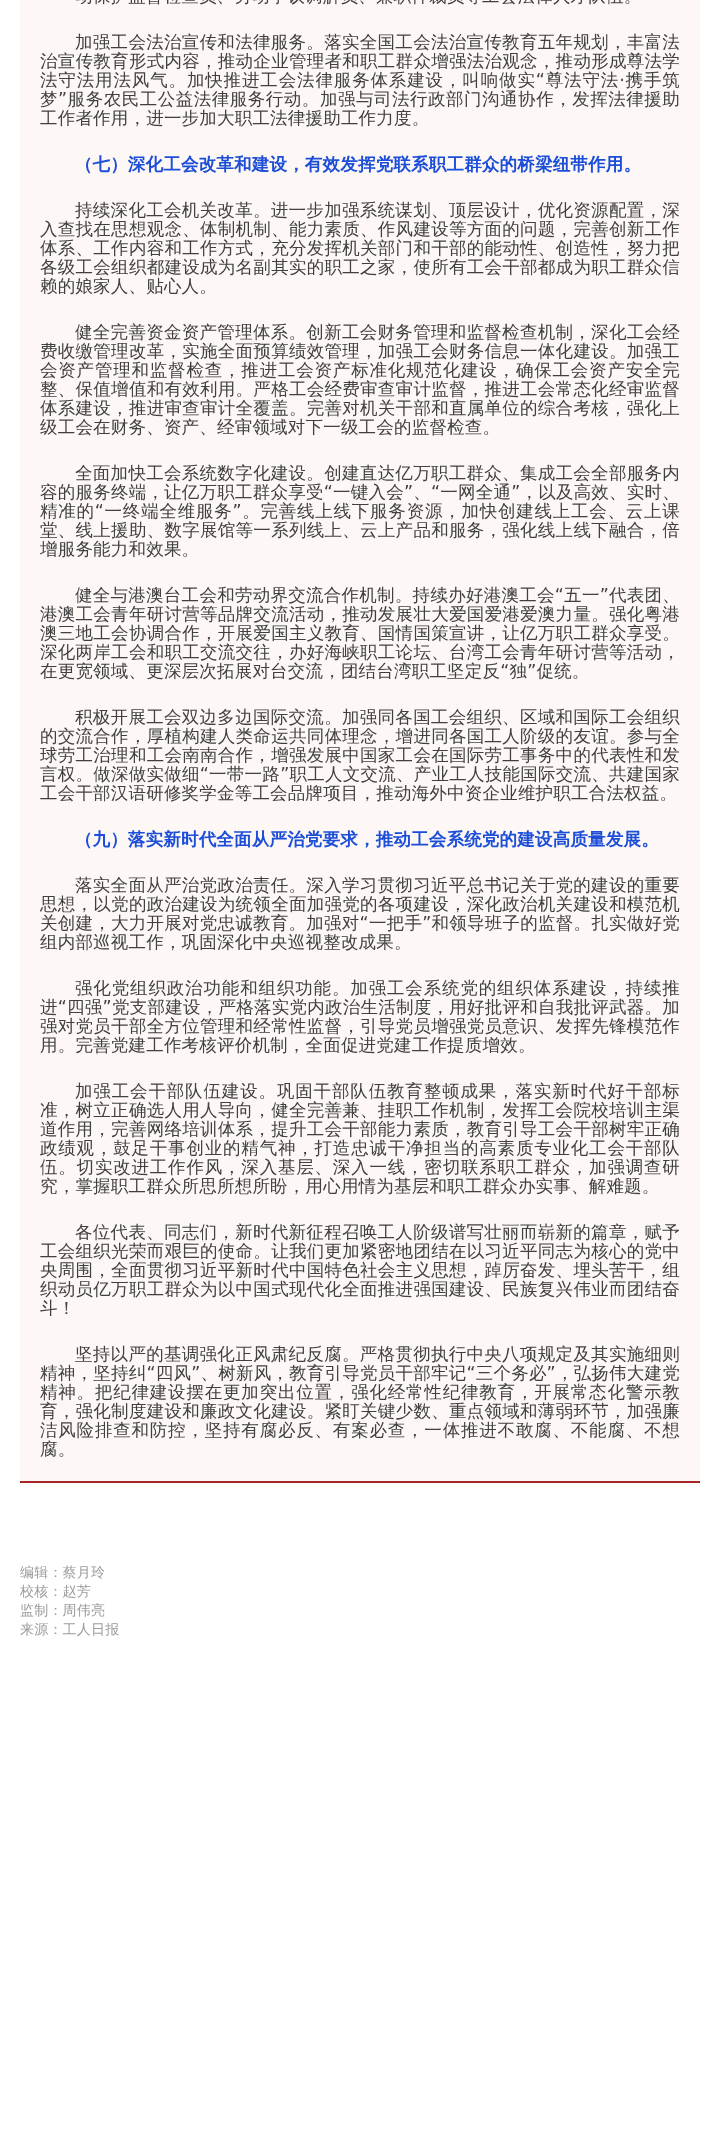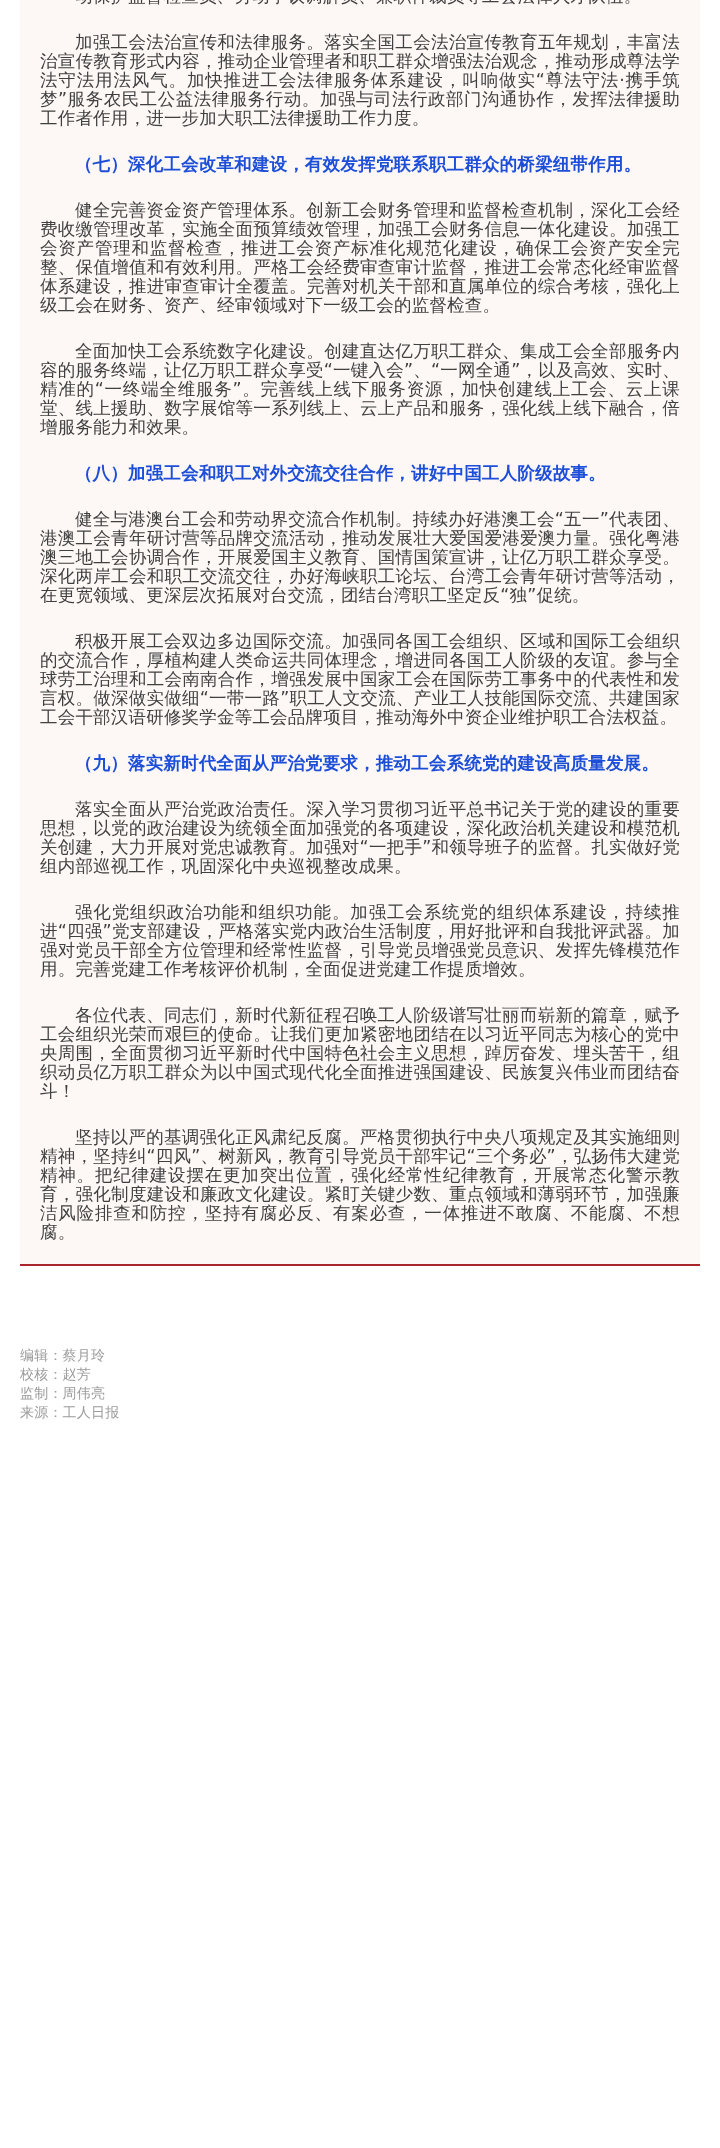--- a/index.html
+++ b/index.html
@@ -48,28 +48,29 @@
   }
 </style>
 </head>
 <body>
 
 <div class="article-card">
   <div id="article-content">
       <p class="cut">动保护监督检查员、劳动争议调解员、兼职仲裁员等工会法律人才队伍。</p>
       <p>加强工会法治宣传和法律服务。落实全国工会法治宣传教育五年规划，丰富法治宣传教育形式内容，推动企业管理者和职工群众增强法治观念，推动形成尊法学法守法用法风气。加快推进工会法律服务体系建设，叫响做实“尊法守法·携手筑梦”服务农民工公益法律服务行动。加强与司法行政部门沟通协作，发挥法律援助工作者作用，进一步加大职工法律援助工作力度。</p>
       <p class="heading">（七）深化工会改革和建设，有效发挥党联系职工群众的桥梁纽带作用。</p>
+      <p>持续深化工会机关改革。进一步加强系统谋划、顶层设计，优化资源配置，深入查找在思想观念、体制机制、能力素质、作风建设等方面的问题，完善创新工作体系、工作内容和工作方式，充分发挥机关部门和干部的能动性、创造性，努力把各级工会组织都建设成为名副其实的职工之家，使所有工会干部都成为职工群众信赖的娘家人、贴心人。</p>
       <p>健全完善资金资产管理体系。创新工会财务管理和监督检查机制，深化工会经费收缴管理改革，实施全面预算绩效管理，加强工会财务信息一体化建设。加强工会资产管理和监督检查，推进工会资产标准化规范化建设，确保工会资产安全完整、保值增值和有效利用。严格工会经费审查审计监督，推进工会常态化经审监督体系建设，推进审查审计全覆盖。完善对机关干部和直属单位的综合考核，强化上级工会在财务、资产、经审领域对下一级工会的监督检查。</p>
       <p>全面加快工会系统数字化建设。创建直达亿万职工群众、集成工会全部服务内容的服务终端，让亿万职工群众享受“一键入会”、“一网全通”，以及高效、实时、精准的“一终端全维服务”。完善线上线下服务资源，加快创建线上工会、云上课堂、线上援助、数字展馆等一系列线上、云上产品和服务，强化线上线下融合，倍增服务能力和效果。</p>
-      <p class="heading">（八）加强工会和职工对外交流交往合作，讲好中国工人阶级故事。</p>
       <p>健全与港澳台工会和劳动界交流合作机制。持续办好港澳工会“五一”代表团、港澳工会青年研讨营等品牌交流活动，推动发展壮大爱国爱港爱澳力量。强化粤港澳三地工会协调合作，开展爱国主义教育、国情国策宣讲，让亿万职工群众享受。深化两岸工会和职工交流交往，办好海峡职工论坛、台湾工会青年研讨营等活动，在更宽领域、更深层次拓展对台交流，团结台湾职工坚定反“独”促统。</p>
       <p>积极开展工会双边多边国际交流。加强同各国工会组织、区域和国际工会组织的交流合作，厚植构建人类命运共同体理念，增进同各国工人阶级的友谊。参与全球劳工治理和工会南南合作，增强发展中国家工会在国际劳工事务中的代表性和发言权。做深做实做细“一带一路”职工人文交流、产业工人技能国际交流、共建国家工会干部汉语研修奖学金等工会品牌项目，推动海外中资企业维护职工合法权益。</p>
       <p class="heading">（九）落实新时代全面从严治党要求，推动工会系统党的建设高质量发展。</p>
       <p>落实全面从严治党政治责任。深入学习贯彻习近平总书记关于党的建设的重要思想，以党的政治建设为统领全面加强党的各项建设，深化政治机关建设和模范机关创建，大力开展对党忠诚教育。加强对“一把手”和领导班子的监督。扎实做好党组内部巡视工作，巩固深化中央巡视整改成果。</p>
       <p>强化党组织政治功能和组织功能。加强工会系统党的组织体系建设，持续推进“四强”党支部建设，严格落实党内政治生活制度，用好批评和自我批评武器。加强对党员干部全方位管理和经常性监督，引导党员增强党员意识、发挥先锋模范作用。完善党建工作考核评价机制，全面促进党建工作提质增效。</p>
+      <p>加强工会干部队伍建设。巩固干部队伍教育整顿成果，落实新时代好干部标准，树立正确选人用人导向，健全完善兼、挂职工作机制，发挥工会院校培训主渠道作用，完善网络培训体系，提升工会干部能力素质，教育引导工会干部树牢正确政绩观，鼓足干事创业的精气神，打造忠诚干净担当的高素质专业化工会干部队伍。切实改进工作作风，深入基层、深入一线，密切联系职工群众，加强调查研究，掌握职工群众所思所想所盼，用心用情为基层和职工群众办实事、解难题。</p>
       <p>各位代表、同志们，新时代新征程召唤工人阶级谱写壮丽而崭新的篇章，赋予工会组织光荣而艰巨的使命。让我们更加紧密地团结在以习近平同志为核心的党中央周围，全面贯彻习近平新时代中国特色社会主义思想，踔厉奋发、埋头苦干，组织动员亿万职工群众为以中国式现代化全面推进强国建设、民族复兴伟业而团结奋斗！</p>
       <p>坚持以严的基调强化正风肃纪反腐。严格贯彻执行中央八项规定及其实施细则精神，坚持纠“四风”、树新风，教育引导党员干部牢记“三个务必”，弘扬伟大建党精神。把纪律建设摆在更加突出位置，强化经常性纪律教育，开展常态化警示教育，强化制度建设和廉政文化建设。紧盯关键少数、重点领域和薄弱环节，加强廉洁风险排查和防控，坚持有腐必反、有案必查，一体推进不敢腐、不能腐、不想腐。</p>
     </div>
 
 </div>
 
 <div class="footer-credits" id="footer-credits">
     <div class="credit-line">编辑：蔡月玲</div>
     <div class="credit-line">校核：赵芳</div>
     <div class="credit-line">监制：周伟亮</div>

